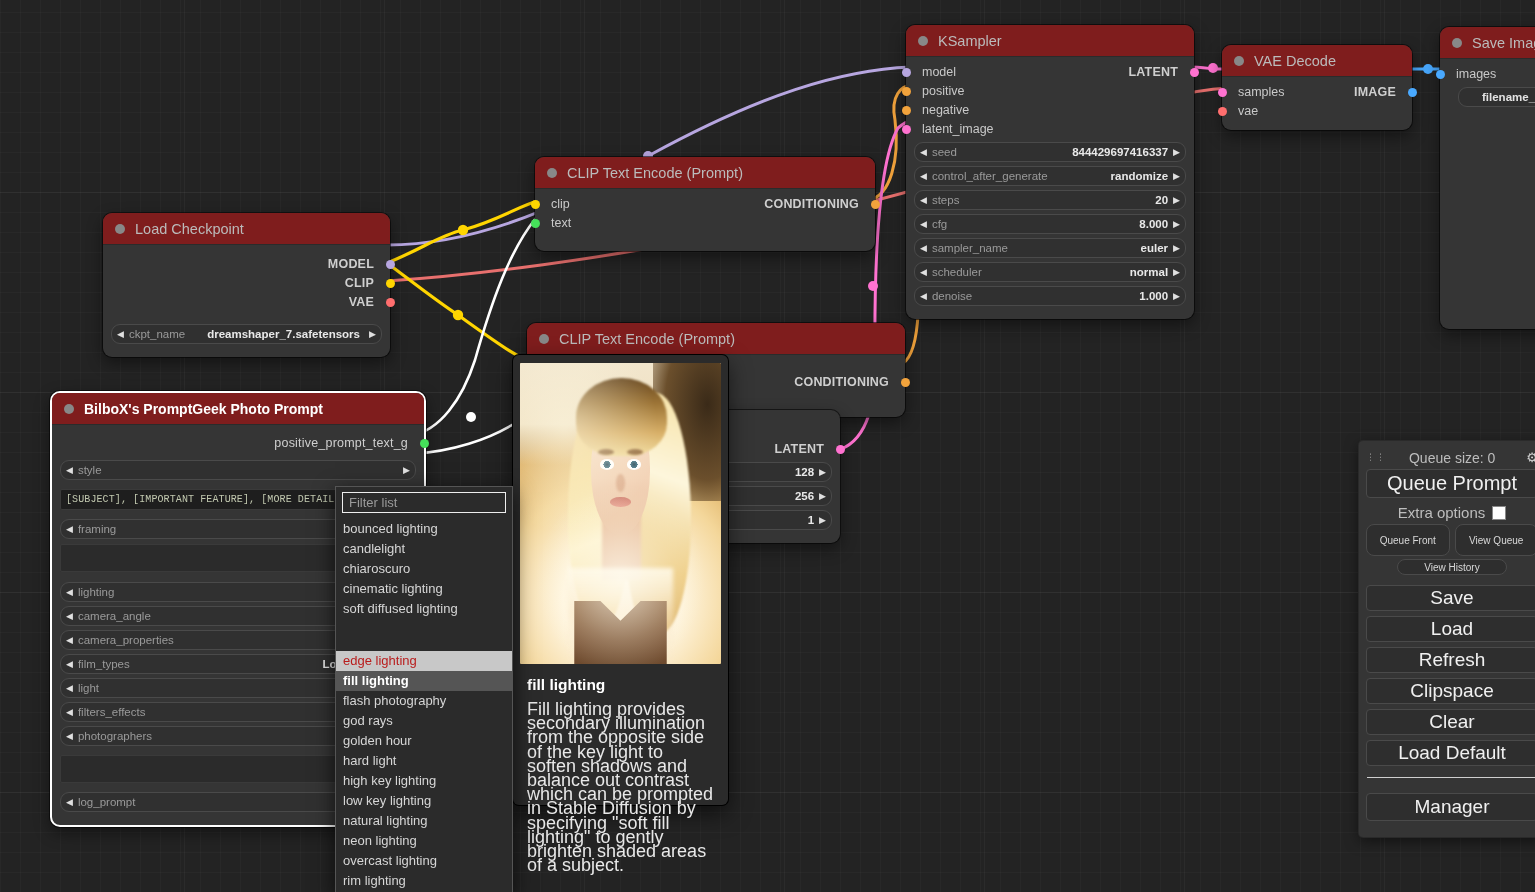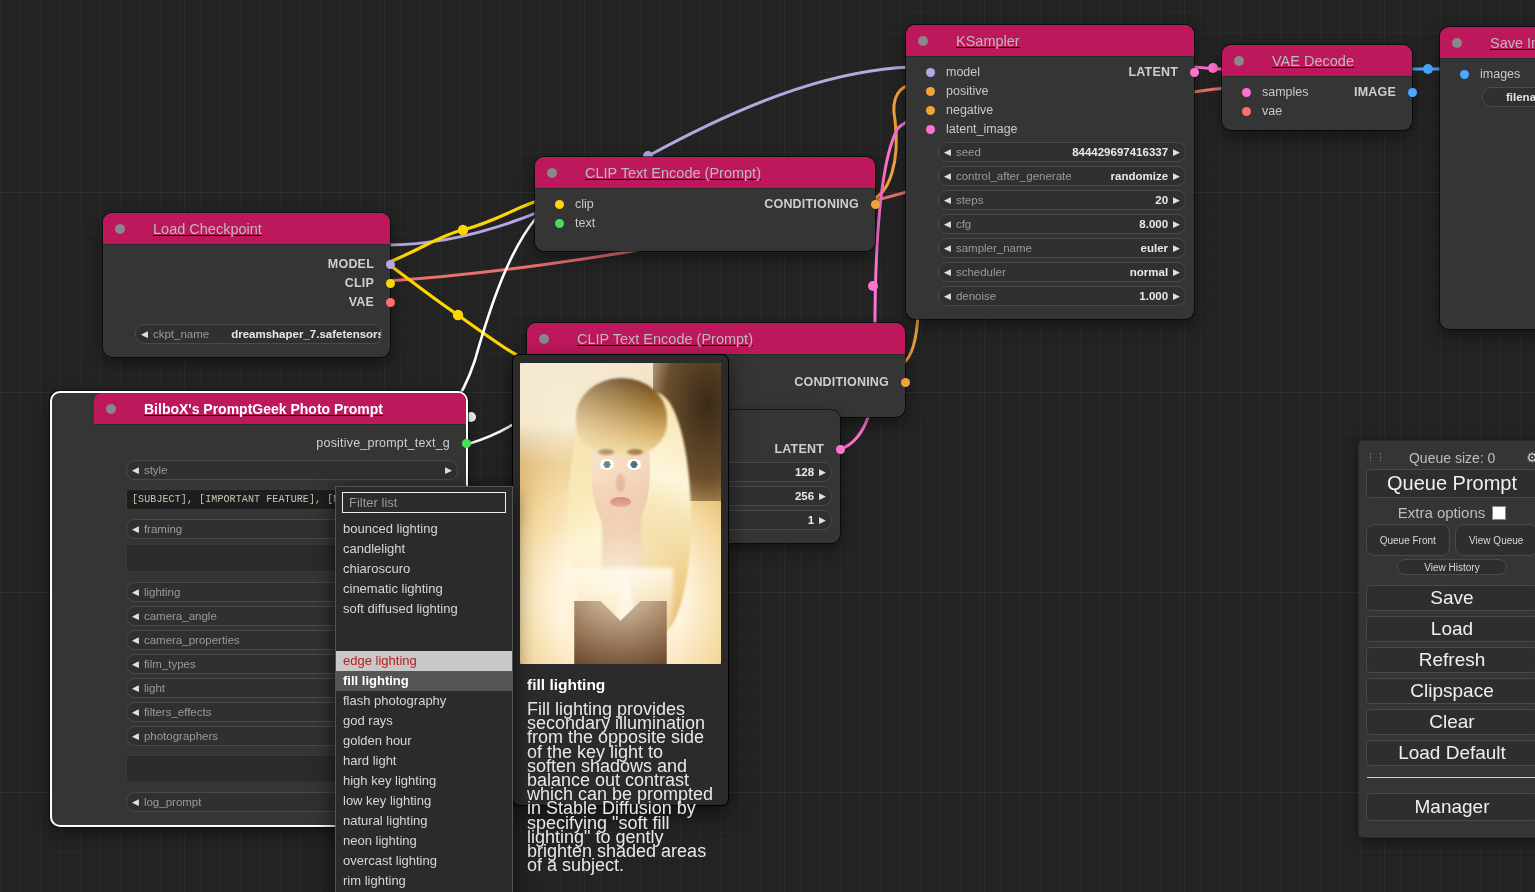--- a/index.html
+++ b/index.html
@@ -14,25 +14,25 @@
       linear-gradient(to right, rgba(255,255,255,0.035) 1px, transparent 1px),
       linear-gradient(to bottom, rgba(255,255,255,0.035) 1px, transparent 1px);
     background-size:20px 20px,20px 20px,200px 200px,200px 200px;
     background-position:0 -8px,0 -8px,-16px -8px,-16px -8px;
   }
   #wires{position:absolute;inset:0;pointer-events:none;}
 
   
   .node{position:absolute;background:#353535;border-radius:9px;
         box-shadow:0 0 0 1px rgba(0,0,0,.55), 0 6px 16px rgba(0,0,0,.45);}
-  .node-title{height:31px;display:flex;align-items:center;gap:28px;padding:0 12px;
-        background:#be185d;border-radius:9px 9px 0 0;border-bottom:1px solid #2b2b2b;text-decoration:underline;}
+  .node-title{height:31px;display:flex;align-items:center;gap:10px;padding:0 12px;
+        background:#7f1d1d;border-radius:9px 9px 0 0;border-bottom:1px solid #2b2b2b;}
   .title-dot{width:10px;height:10px;border-radius:50%;background:#888;flex:none;}
   .title-text{color:#bbb;font-size:14.5px;white-space:nowrap;}
-  .node-body{padding:6px 0 9px 0;margin-left:24px;}
+  .node-body{padding:6px 0 9px 0;}
 
   .port-row{height:18px;display:flex;align-items:center;position:relative;margin:0 0 1px 0;}
   .port-dot{width:9px;height:9px;border-radius:50%;position:absolute;}
   .port-dot.left{left:-4.5px;}
   .port-dot.right{right:-4.5px;}
   .port-label{font-size:12.5px;color:#c9c9c9;}
   .port-label.in{margin-left:16px;}
   .port-label.out{margin-left:auto;margin-right:16px;color:#cfcfcf;font-weight:bold;letter-spacing:.2px;}
   .port-label.out.plain{font-weight:normal;}
 
@@ -47,21 +47,21 @@
   .blankwidget{margin:5px 8px;background:#2b2b2b;border:1px solid #3a3a3a;border-radius:2px;height:26px;}
 
   
   #node-ksampler{left:906px;top:25px;width:288px;}
   #node-vaedecode{left:1222px;top:45px;width:190px;}
   #node-saveimage{left:1440px;top:27px;width:170px;}
   #node-loadckpt{left:103px;top:213px;width:287px;}
   #node-clip1{left:535px;top:157px;width:340px;}
   #node-clip2{left:527px;top:323px;width:378px;}
   #node-latent{left:640px;top:410px;width:200px;}
-  #node-promptgeek{left:50px;top:391px;width:372px;border:2px solid #fff;border-radius:10px;padding-left:42px;}
+  #node-promptgeek{left:50px;top:391px;width:372px;border:2px solid #fff;border-radius:10px;}
 
   #node-promptgeek .node-title{border-radius:8px 8px 0 0;}
   #node-promptgeek .title-text{color:#fff;font-weight:bold;font-size:14px;}
 
   
   #preview{position:absolute;left:513px;top:355px;width:215px;height:450px;
      background:#2b2b2b;border-radius:6px;box-shadow:0 0 0 1px #000,0 8px 22px rgba(0,0,0,.6);
      padding:8px 7px 0 7px;box-sizing:border-box;}
   #preview-img{width:201px;height:301px;border-radius:1px;position:relative;overflow:hidden;
      background:radial-gradient(ellipse 110% 75% at 50% 78%, #fffaf0 0%, #fff6e2 26%, #f4d79b 52%, #d9a856 74%, #8a6330 100%);}

